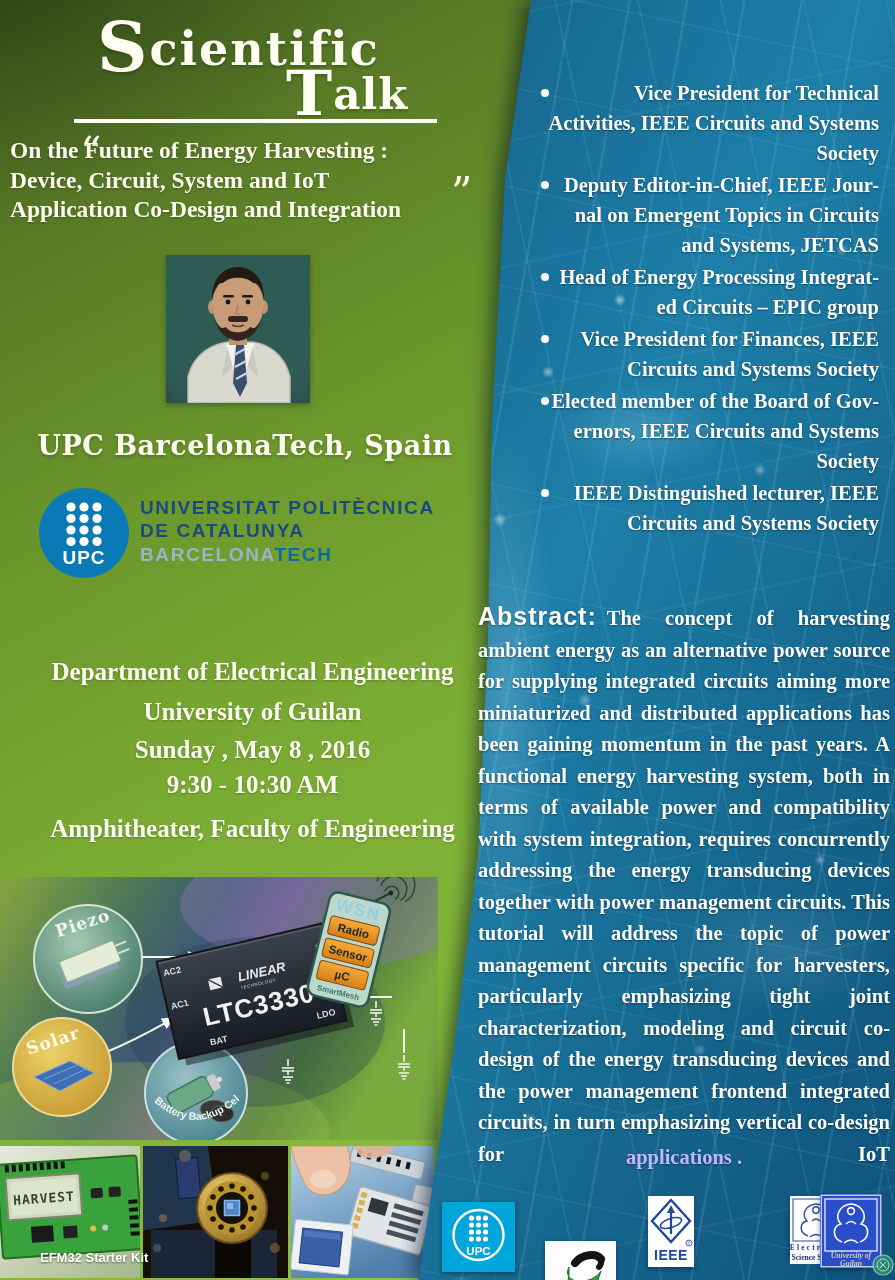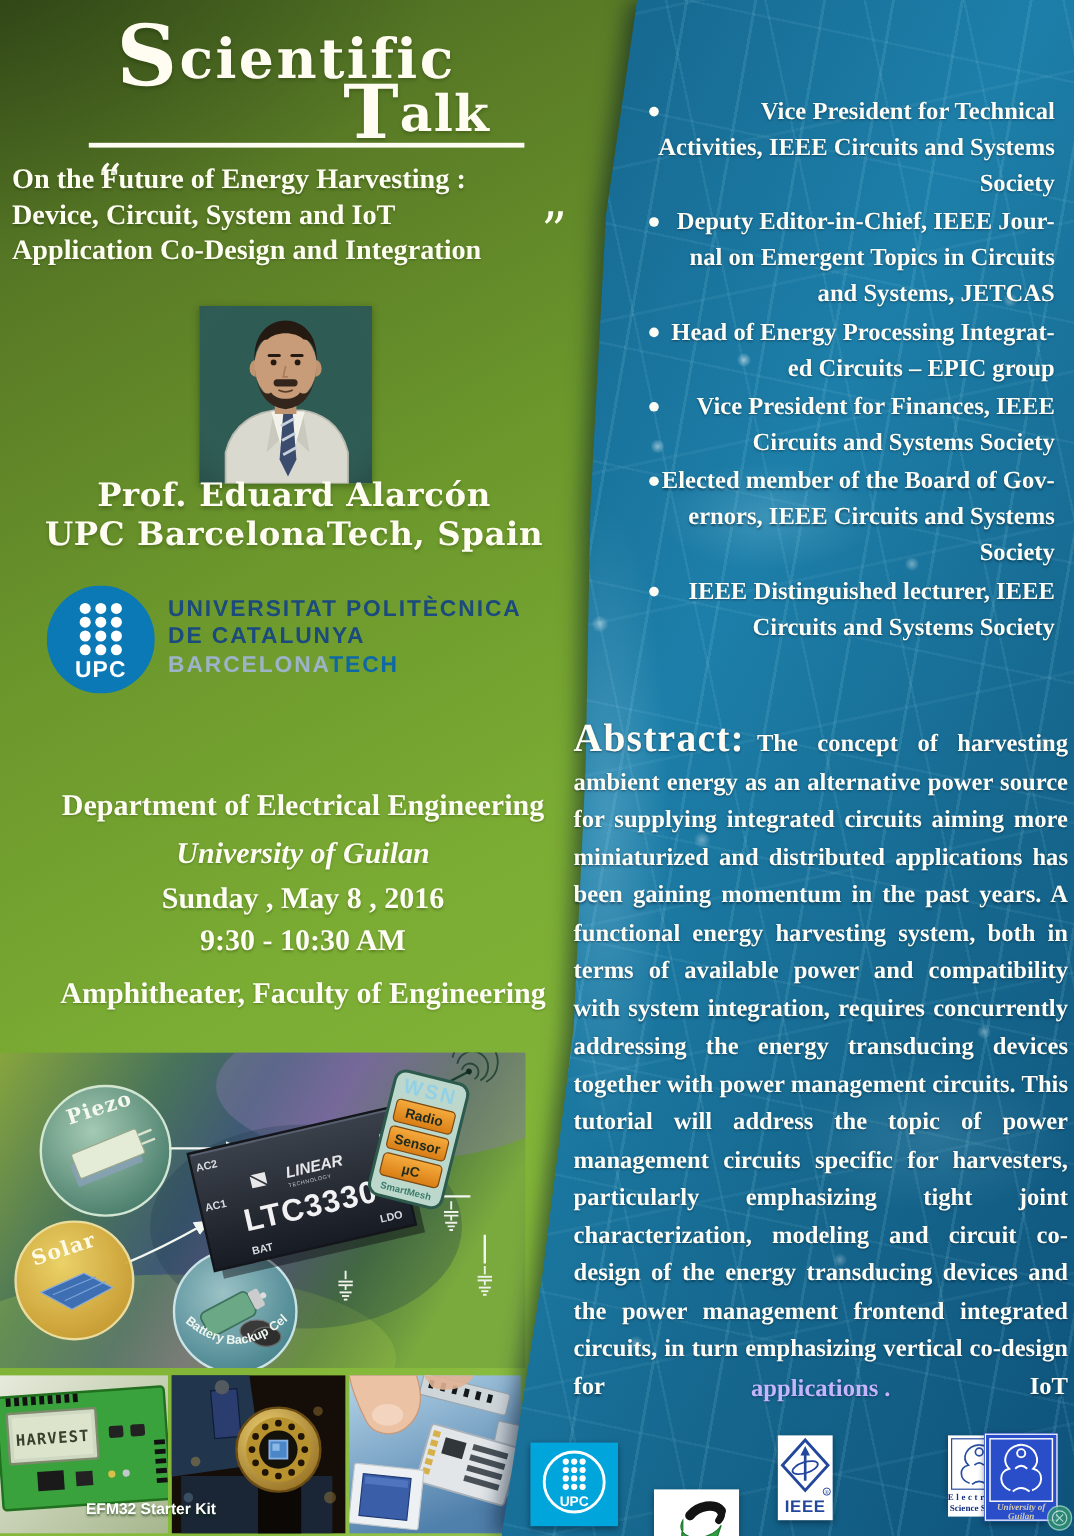--- a/index.html
+++ b/index.html
@@ -58,43 +58,43 @@
   .upc-circle{position:absolute;left:39px;top:488px;width:90px;height:90px;}
   .upc-words{position:absolute;left:140px;top:496px;font-family:"Liberation Sans",sans-serif;font-weight:bold;}
   .upc-l1,.upc-l2{font-size:19px;letter-spacing:1.6px;color:#1b4a7d;line-height:23px;}
   .upc-l3{font-size:19px;letter-spacing:1.6px;line-height:23px;margin-top:1px;}
   .upc-l3 .lt{color:#9cb4c9;}
   .upc-l3 .bd{color:#0e68a6;}
   
   .event{position:absolute;left:0;top:0;width:505px;text-align:center;color:#fefdf4;
     font-weight:bold;text-shadow:0 1px 2px rgba(20,40,0,.3);}
   .ev1{top:658px;font-size:25px;}
-  .ev2{top:698px;font-size:25px;font-style:italic;}
+  .ev2{top:698px;font-size:25px;}
   .ev3{top:736px;font-size:25px;}
   .ev4{top:771px;font-size:25px;}
   .ev5{top:815px;font-size:25px;}
   .event div{position:absolute;width:100%;}
   
   .fig{position:absolute;left:0;top:877px;width:438px;height:263px;}
   .strip-photo{position:absolute;top:1146px;height:132px;}
   .p1{left:0;width:140px;}
   .p2{left:143px;width:145px;}
   .p3{left:291px;width:143px;}
-  .efm-caption{position:absolute;left:40px;top:1250px;width:140px;text-align:right;
+  .efm-caption{position:absolute;left:40px;top:1250px;width:140px;text-align:left;
     font-family:"Liberation Sans",sans-serif;font-weight:bold;font-size:13px;color:#fff;
     text-shadow:0 1px 2px rgba(0,40,0,.6);}
   
   .bullets{position:absolute;left:527px;top:78px;width:352px;color:#fdfdf6;
     font-weight:bold;font-size:20.5px;line-height:30px;text-shadow:0 1px 2px rgba(0,25,45,.5);}
   .bullet-item{position:relative;margin-bottom:2px;text-align:right;}
   .bullet-dot{position:absolute;left:14px;top:11px;width:8px;height:8px;border-radius:50%;background:#fdfdf6;}
   .abstract{position:absolute;left:478px;top:601px;width:412px;color:#fdfdf6;
     font-weight:bold;font-size:20.5px;line-height:31.5px;text-align:justify;text-align-last:justify;
     text-shadow:0 1px 2px rgba(0,25,45,.5);}
-  .abs-head{font-family:Liberation Serif, serif;font-weight:bold;font-size:33px;letter-spacing:1px;padding-right:10px;}
+  .abs-head{font-family:Liberation Sans, sans-serif;font-weight:bold;font-size:25px;letter-spacing:1px;padding-right:10px;}
   .abs-last{position:absolute;left:478px;top:1146px;width:412px;text-align:center;color:#c4b5fd;
     font-weight:bold;font-size:20.5px;text-shadow:0 1px 2px rgba(0,25,45,.5);}
   
   .logo{position:absolute;box-shadow:0 2px 5px rgba(0,15,30,.45);}
   .lg-upc{left:442px;top:1202px;width:73px;height:70px;}
   .lg-cas{left:545px;top:1196px;width:71px;height:70px;margin-top:45px;}
   .lg-ieee{left:648px;top:1196px;width:46px;height:71px;}
   .lg-ess{left:742px;top:1196px;width:52px;height:60px;margin-left:48px;}
   .lg-uog{left:820px;top:1194px;width:52px;height:74px;}
   .watermark{position:absolute;left:872px;top:1254px;width:22px;height:22px;opacity:.85;}
@@ -146,21 +146,20 @@
         <rect x="62" y="61" width="20" height="6" rx="3" fill="#33251b"></rect>
         <path d="M66,70 Q72,73 78,70" stroke="#5a3c28" stroke-width="1.5" fill="none"></path>
         <circle cx="62" cy="47" r="2.4" fill="#241a12"></circle>
         <circle cx="82" cy="47" r="2.4" fill="#241a12"></circle>
         <rect x="57" y="40" width="11" height="2.6" rx="1.3" fill="#241a12"></rect>
         <rect x="76" y="40" width="11" height="2.6" rx="1.3" fill="#241a12"></rect>
         <path d="M72,50 L70,59 L74,59" stroke="#a87c58" stroke-width="1.4" fill="none"></path>
       </svg>
     </div>
 
-    <div class="sp-name fancy">Prof. Eduard Alarcón</div>
     <div class="sp-aff fancy">UPC BarcelonaTech, Spain</div>
 
     <div class="upc-circle">
       <svg width="90" height="90" viewBox="0 0 90 90">
         <circle cx="45" cy="45" r="45" fill="#0b79b5"></circle>
         <g fill="#ffffff">
           <circle cx="32" cy="19" r="4.6"></circle>
             <circle cx="45" cy="19" r="4.6"></circle>
             <circle cx="58" cy="19" r="4.6"></circle>
           <circle cx="32" cy="30.5" r="4.6"></circle>

